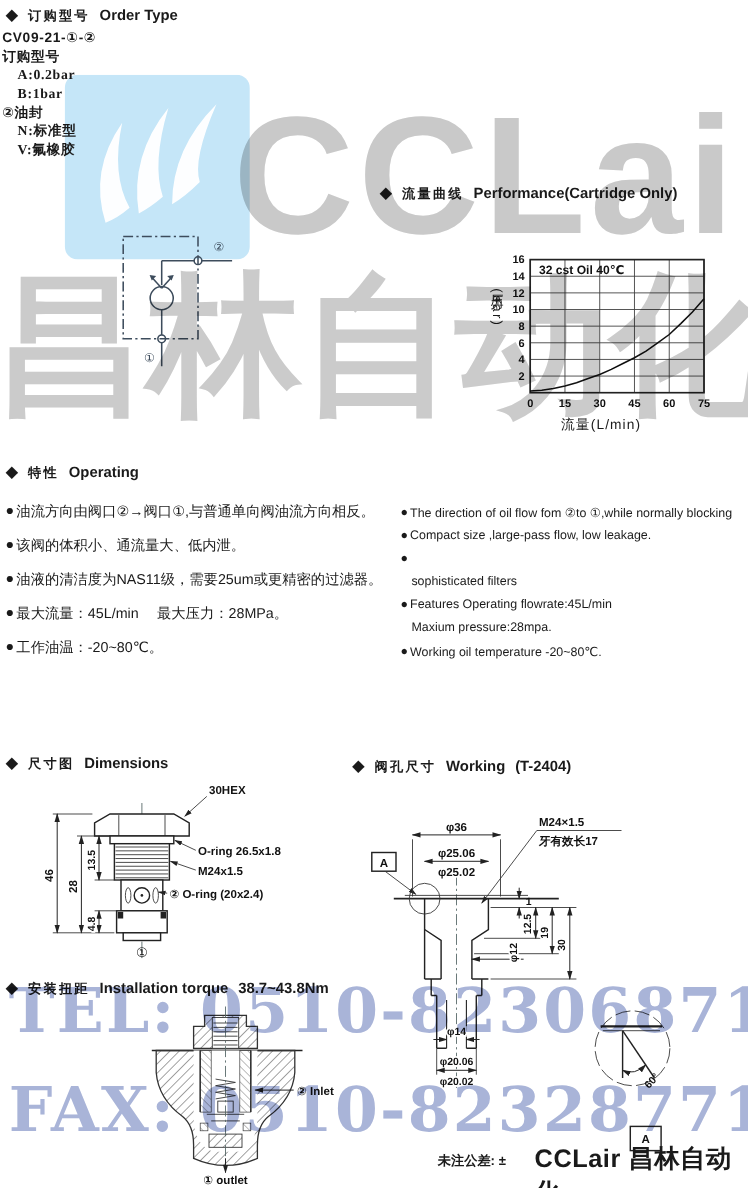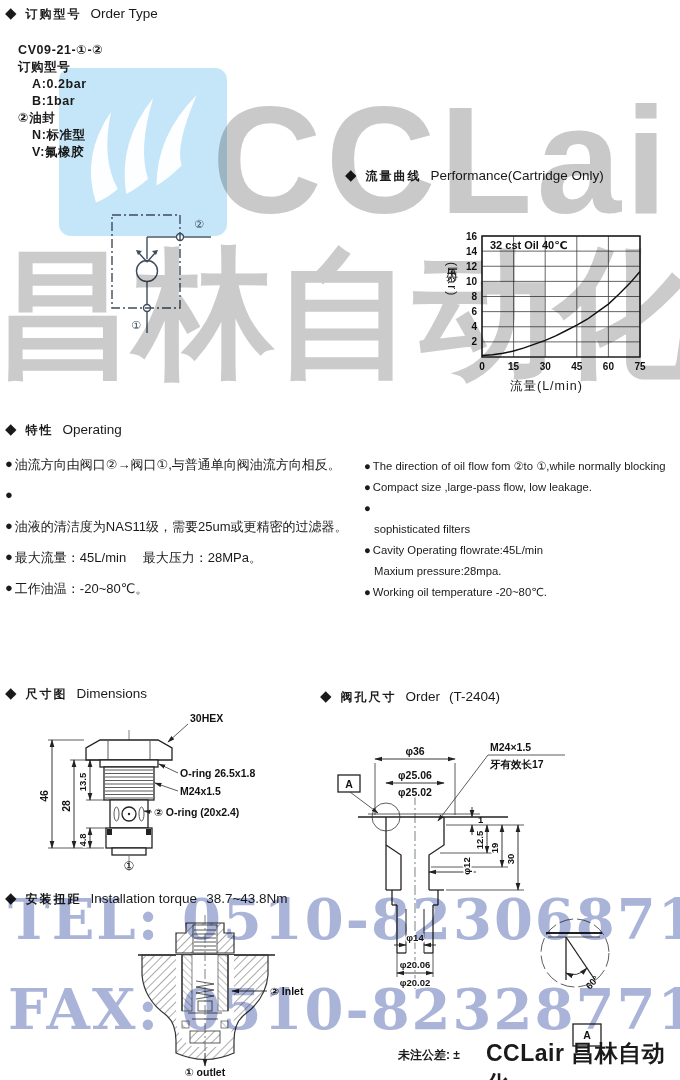--- a/index.html
+++ b/index.html
@@ -13,24 +13,24 @@
   .wm-changlin{left:-6px;top:244px;font-size:140px;font-weight:bold;color:#cbcbcb;}
   .wm-tel{left:8px;top:891px;font-family:"DejaVu Serif","Liberation Serif",serif;font-weight:bold;
           font-size:56px;color:#a9b4d8;letter-spacing:2px;}
   .wm-fax{left:8px;top:981px;font-family:"DejaVu Serif","Liberation Serif",serif;font-weight:bold;
           font-size:56px;color:#a9b4d8;letter-spacing:2px;}
   .logo-box{left:58px;top:68px;width:170px;height:168px;z-index:0;}
   
   .sec{display:flex;align-items:baseline;gap:9px;white-space:nowrap;}
   .sec .dia{font-size:15px;font-weight:bold;}
   .sec .cn{font-size:12px;font-weight:bold;letter-spacing:2px;}
-  .sec .en{font-size:13.5px;font-weight:normal;}
+  .sec .en{font-size:13.5px;font-weight:bold;}
   
   .order-block{left:18px;top:26px;font-size:12.5px;font-weight:bold;letter-spacing:.6px;line-height:17px;}
-  .order-block .opt{padding-left:14px;}
+  .order-block .opt{padding-left:14px;font-family:Liberation Serif, serif;}
   
   .feat{list-style:none;margin:0;padding:0;}
   .feat li{display:flex;align-items:flex-start;white-space:nowrap;}
   .feat .b{margin-right:2px;}
   .feat-cn li{height:18px;margin-bottom:13px;font-size:13px;}
   .feat-cn li span{white-space:pre;}
   .feat-en li{height:21px;font-size:11.3px;}
   .feat-en li.cont{padding-left:10px;}
   
   .grid{stroke:#3f3f3f;stroke-width:.8;}
@@ -84,21 +84,21 @@
   <div class="abs wm wm-cclair">CCLair</div>
   <div class="abs wm wm-changlin">昌林自动化</div>
   <div class="abs wm wm-tel">TEL: 0510-82306871</div>
   <div class="abs wm wm-fax">FAX: 0510-82328771</div>
 
   <div class="abs content sec" style="left:5px;top:4px;">
     <span class="dia">◆</span>
     <span class="cn">订购型号</span>
     <span class="en">Order Type</span>
   </div>
-  <div class="abs content order-block" style="left: 18px; top: 26px; margin-top: 16px;">
+  <div class="abs content order-block" style="left: 2px; top: 26px;">
     <div>CV09-21-①-②</div>
     <div>订购型号</div>
     <div class="opt">A:0.2bar</div>
     <div class="opt">B:1bar</div>
     <div>②油封</div>
     <div class="opt">N:标准型</div>
     <div class="opt">V:氟橡胶</div>
   </div>
 
   <svg class="abs content" style="left:95px;top:205px;" width="120" height="135" viewBox="0 0 120 135">
@@ -165,20 +165,21 @@
     <span class="cn">特性</span>
     <span class="en">Operating</span>
   </div>
   <ul class="abs content feat feat-cn" style="left:5px;top:456px;">
     <li>
         <span class="b">●</span>
         <span>油流方向由阀口②→阀口①,与普通单向阀油流方向相反。</span>
       </li>
     <li>
         <span class="b">●</span>
+        <span>该阀的体积小、通流量大、低内泄。</span>
       </li>
     <li>
         <span class="b">●</span>
         <span>油液的清洁度为NAS11级，需要25um或更精密的过滤器。</span>
       </li>
     <li>
         <span class="b">●</span>
         <span>最大流量：45L/min　 最大压力：28MPa。</span>
       </li>
     <li>
@@ -196,21 +197,21 @@
         <span>Compact size ,large-pass flow, low leakage.</span>
       </li>
     <li>
         <span class="b">●</span>
       </li>
     <li class="cont">
         <span>sophisticated filters</span>
       </li>
     <li>
         <span class="b">●</span>
-        <span>Cavity Operating flowrate:45L/min</span>
+        <span>Features Operating flowrate:45L/min</span>
       </li>
     <li class="cont">
         <span>Maxium pressure:28mpa.</span>
       </li>
     <li>
         <span class="b">●</span>
         <span>Working oil temperature -20~80℃.</span>
       </li>
   </ul>
 
@@ -268,21 +269,21 @@
     <text x="152" y="77" class="lbl">O-ring 26.5x1.8</text>
     <line x1="150" y1="91" x2="127" y2="83" class="thin" marker-end="url(#arr)"></line>
     <text x="152" y="95" class="lbl">M24x1.5</text>
     <line x1="124" y1="112" x2="116" y2="111" class="thin" marker-end="url(#arr)"></line>
     <text x="126" y="116" class="lbl">② O-ring (20x2.4)</text>
   </svg>
 
   <div class="abs content sec" style="left:320px;top:687px;">
     <span class="dia">◆</span>
     <span class="cn">阀孔尺寸</span>
-    <span class="en">Order</span>
+    <span class="en">Working</span>
     <span class="en">(T-2404)</span>
   </div>
   <svg class="abs content" style="left:330px;top:737px;" width="350" height="330" viewBox="0 0 350 330">
     <line x1="85" y1="58" x2="85" y2="252" class="cl"></line>
     <line x1="28" y1="80" x2="178" y2="80" stroke="#222" stroke-width="1.6"></line>
     <line x1="38" y1="77" x2="150" y2="77" class="thin"></line>
     <g class="ol">
       <path d="M56,80 V153"></path>
       <path d="M114,80 V108 L99,118 V153"></path>
       <path d="M56,108 L71,118 V153"></path>

